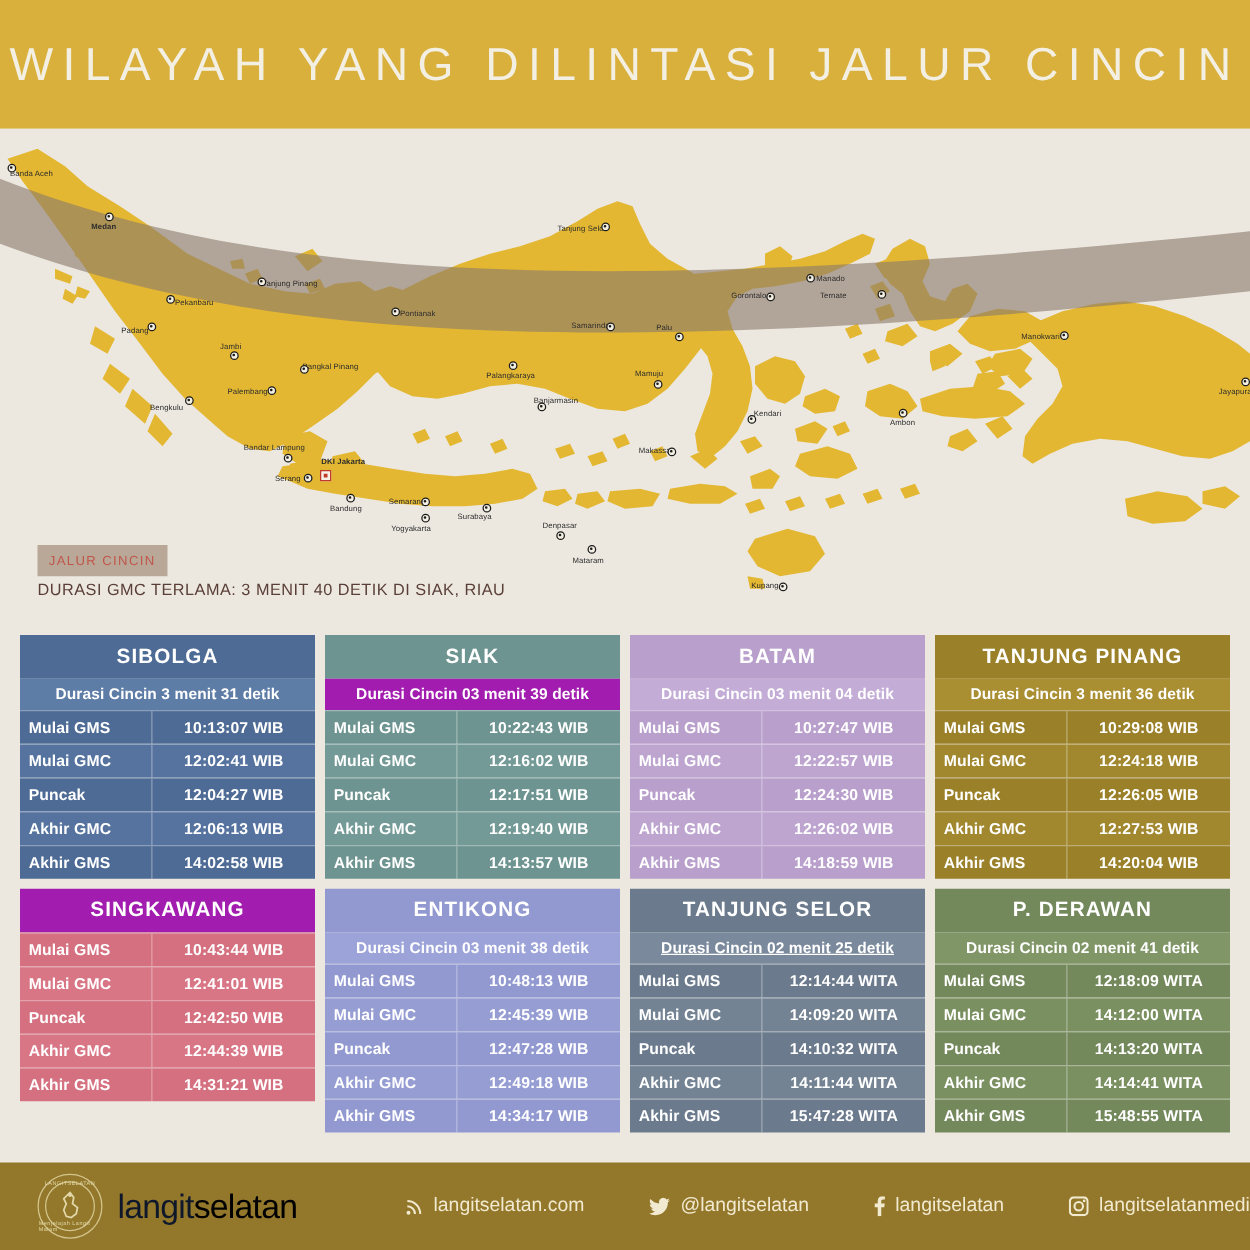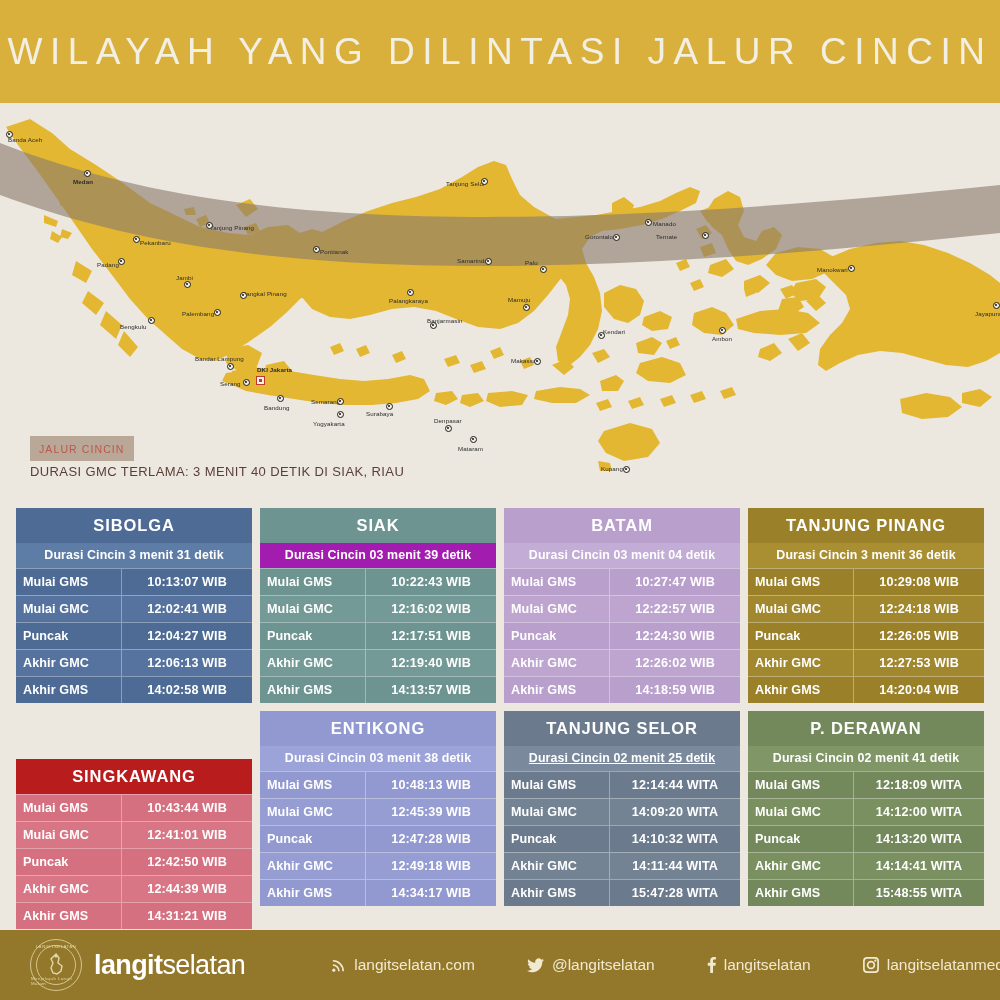--- a/index.html
+++ b/index.html
@@ -88,22 +88,22 @@
     margin-left:30px; width:52px; height:52px; border-radius:50%;
     border:1.6px solid #d4c58e; position:relative; flex:0 0 auto;
     display:flex;align-items:center;justify-content:center;
   }
   .logo-seal .inner { width:40px;height:40px;border-radius:50%;border:1px solid #d4c58e;
      display:flex;align-items:center;justify-content:center;}
   .seal-text { position:absolute; font-size:4.4px; color:#e2d7a8; letter-spacing:.4px; }
   .seal-top { top:4px; }
   .seal-bot { bottom:4px; }
   .brand { margin-left:12px; font-size:27px; letter-spacing:-.6px; white-space:nowrap; }
-  .brand .b1 { color:#ffffff; font-weight:bold; }
-  .brand .b2 { color:#ffffff; font-weight:300; }
+  .brand .b1 { color:#0f172a; font-weight:normal; }
+  .brand .b2 { color:#000000; font-weight:300; }
   .socials { display:flex; align-items:center; margin-left:86px; gap:52px; }
   .soc { display:flex; align-items:center; gap:8px; color:#f2ead0; font-size:15.5px; white-space:nowrap; }
   .soc svg { flex:0 0 auto; }
 </style>
 </head>
 <body>
 
 <div id="page">
 
   <div class="header">
@@ -388,21 +388,21 @@
         <div class="row" style="background: rgb(161, 135, 45); border-top: 1px solid rgba(255, 255, 255, 0.35);">
           <div class="k" style="border-right: 1px solid rgba(255, 255, 255, 0.35);">Akhir GMC</div>
           <div class="v">12:27:53 WIB</div>
         </div>
         <div class="row" style="background: rgb(154, 128, 40); border-top: 1px solid rgba(255, 255, 255, 0.35);">
           <div class="k" style="border-right: 1px solid rgba(255, 255, 255, 0.35);">Akhir GMS</div>
           <div class="v">14:20:04 WIB</div>
         </div>
       </div>
       <div class="card">
-        <div class="card-title" style="background: #b91c1c; margin-top: 48px;">SINGKAWANG</div>
+        <div class="card-title" style="background: #a21caf;">SINGKAWANG</div>
         <div class="row" style="background: rgb(212, 112, 127); border-top: 1px solid rgba(255, 255, 255, 0.35);">
           <div class="k" style="border-right: 1px solid rgba(255, 255, 255, 0.35);">Mulai GMS</div>
           <div class="v">10:43:44 WIB</div>
         </div>
         <div class="row" style="background: rgb(216, 118, 134); border-top: 1px solid rgba(255, 255, 255, 0.35);">
           <div class="k" style="border-right: 1px solid rgba(255, 255, 255, 0.35);">Mulai GMC</div>
           <div class="v">12:41:01 WIB</div>
         </div>
         <div class="row" style="background: rgb(212, 112, 127); border-top: 1px solid rgba(255, 255, 255, 0.35);">
           <div class="k" style="border-right: 1px solid rgba(255, 255, 255, 0.35);">Puncak</div>

